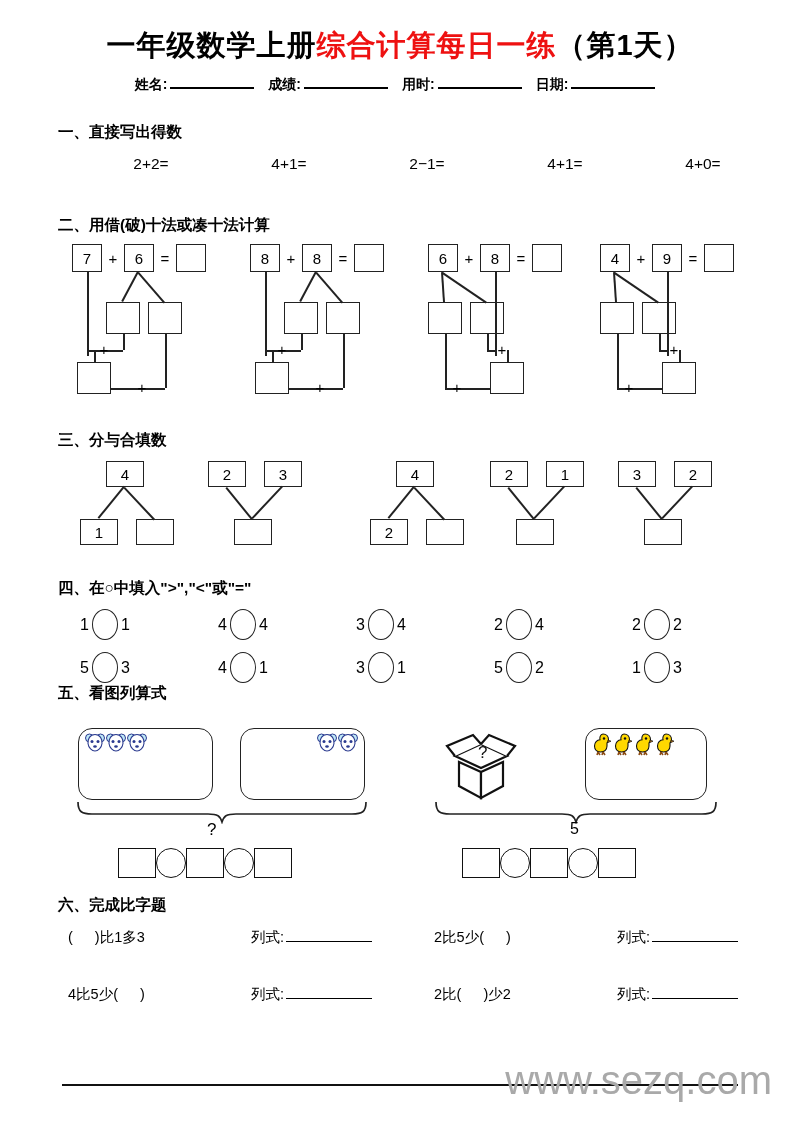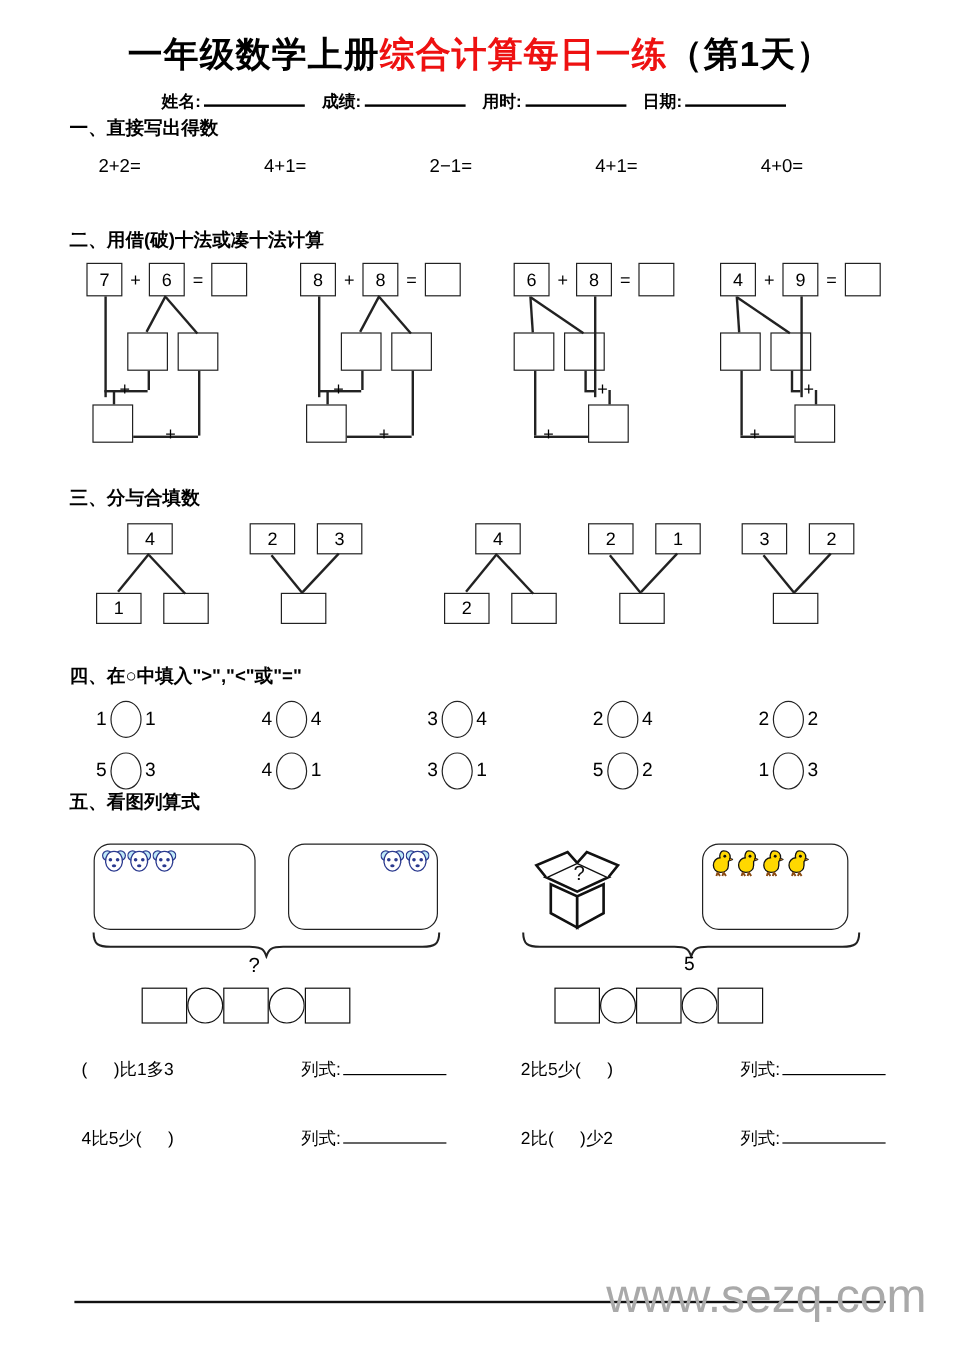--- a/index.html
+++ b/index.html
@@ -54,20 +54,21 @@
   }
   .sec {
     position: relative;
   }
 
   
   .arith-row {
     display: flex;
     margin: 12px 0 0 0;
     padding-left: 82px;
+    text-align: center;
   }
   .arith-row .cell {
     width: 138px;
     font-size: 15.5px;
     font-weight: 500;
   }
 
   
   .bx {
     border: 1.6px solid #222;
@@ -188,21 +189,21 @@
   <span class="hfield">
     <span class="lbl">用时:</span>
     <span class="blank"></span>
   </span>
   <span class="hfield">
     <span class="lbl">日期:</span>
     <span class="blank"></span>
   </span>
 </div>
 
-<div class="sec" style="margin-top:3px;">
+<div class="sec" style="margin-top:28px;">
   <div class="sec-h">一、直接写出得数</div>
   <div class="arith-row">
     <div class="cell">2+2=</div>
     <div class="cell">4+1=</div>
     <div class="cell">2−1=</div>
     <div class="cell">4+1=</div>
     <div class="cell">4+0=</div>
   </div>
 </div>
 
@@ -503,20 +504,21 @@
         <div class="ansbox"></div>
         <div class="anscirc"></div>
         <div class="ansbox"></div>
         <div class="anscirc"></div>
         <div class="ansbox"></div>
       </div>
   </div>
 </div>
 
 <div class="sec" style="margin-top:0px;">
+  <div class="sec-h">六、完成比字题</div>
 
   <div class="cmpq-row">
     <div class="cmpq-cell">
       <span>(</span>
       <span class="paren-gap"></span>
       <span>)比1多3</span>
     </div>
     <div class="cmpq-cell">
       <span>列式:</span>
       <span class="lsblank"></span>

